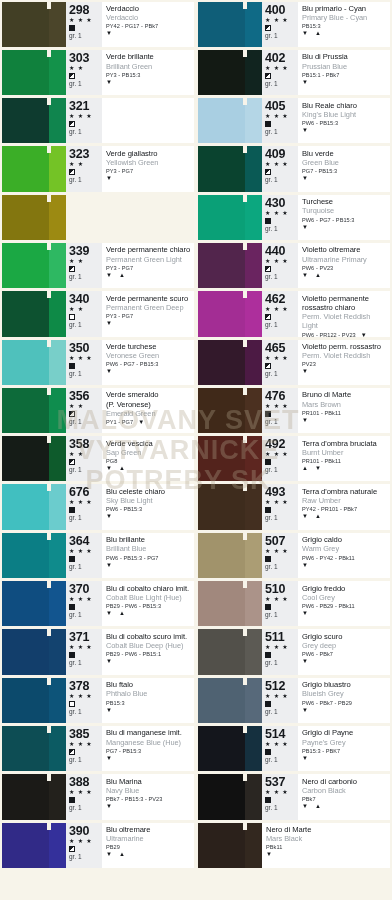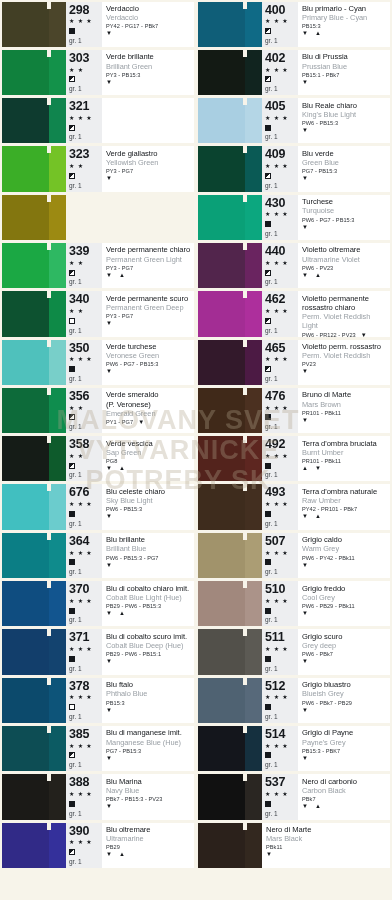--- a/index.html
+++ b/index.html
@@ -53,21 +53,20 @@
   .info{
     flex:1 1 auto;
     display:flex;flex-direction:row;
     background:#ffffff;
     box-sizing:border-box;
   }
   .infoLeft{
     width:36px;flex:0 0 36px;
     background:#edeef0;
     display:flex;flex-direction:column;
-    justify-content:space-between;
     box-sizing:border-box;
     padding:2px 0 2px 3px;
   }
   .code{
     font-size:12.5px;font-weight:bold;color:#15181c;
     line-height:13px;letter-spacing:-0.2px;
   }
   .stars{font-size:6px;color:#15181c;line-height:7px;letter-spacing:0.8px;}
   .opacityBox{height:8px;display:flex;align-items:center;}
   .opq{width:6px;height:6px;border:1px solid #15181c;box-sizing:border-box;display:inline-block;position:relative;background:#fff;}
@@ -753,21 +752,21 @@
           <div class="infoLeft">
             <div class="code">440</div>
             <div class="stars">★ ★ ★</div>
             <div class="opacityBox">
               <span class="opq half"></span>
             </div>
             <div class="grade">gr. 1</div>
           </div>
           <div class="infoRight">
             <div class="nameIt">Violetto oltremare</div>
-            <div class="nameEn">Ultramarine Violet</div>
+            <div class="nameEn">Ultramarine Primary</div>
             <div class="pigRow">
               <div class="pigment">PW6 - PV23</div>
             </div>
             <div class="arrows">
               <span class="arr">▼</span>
               <span class="arr">▲</span>
             </div>
           </div>
         </div>
       </div>

